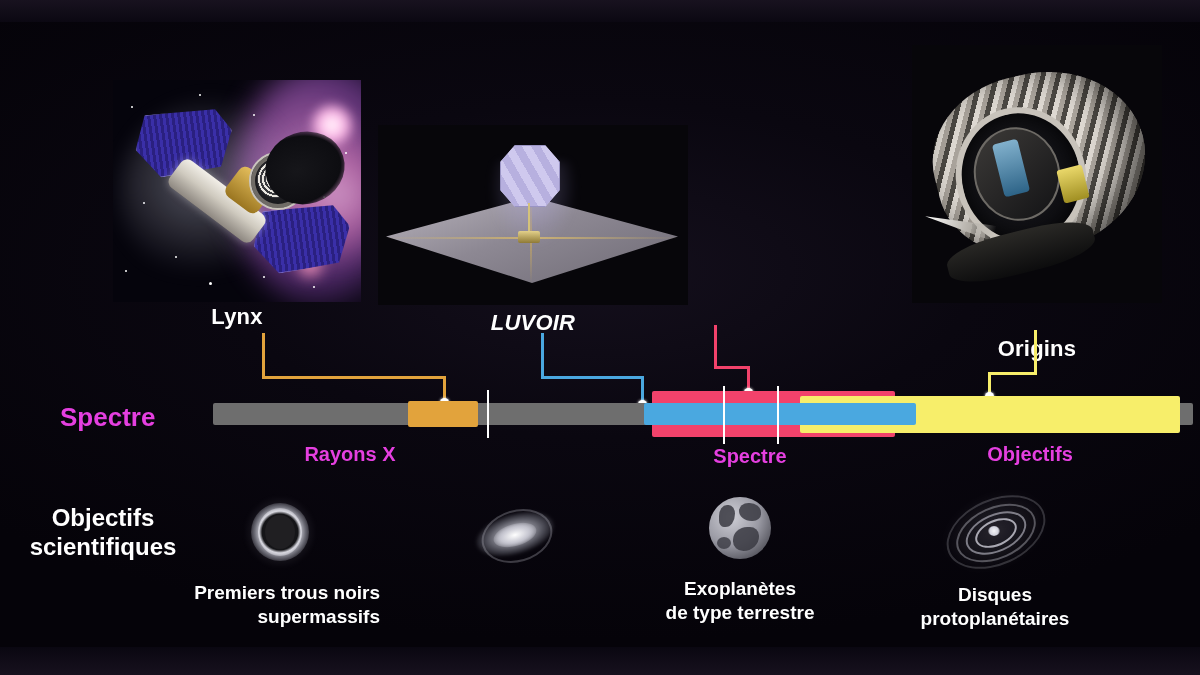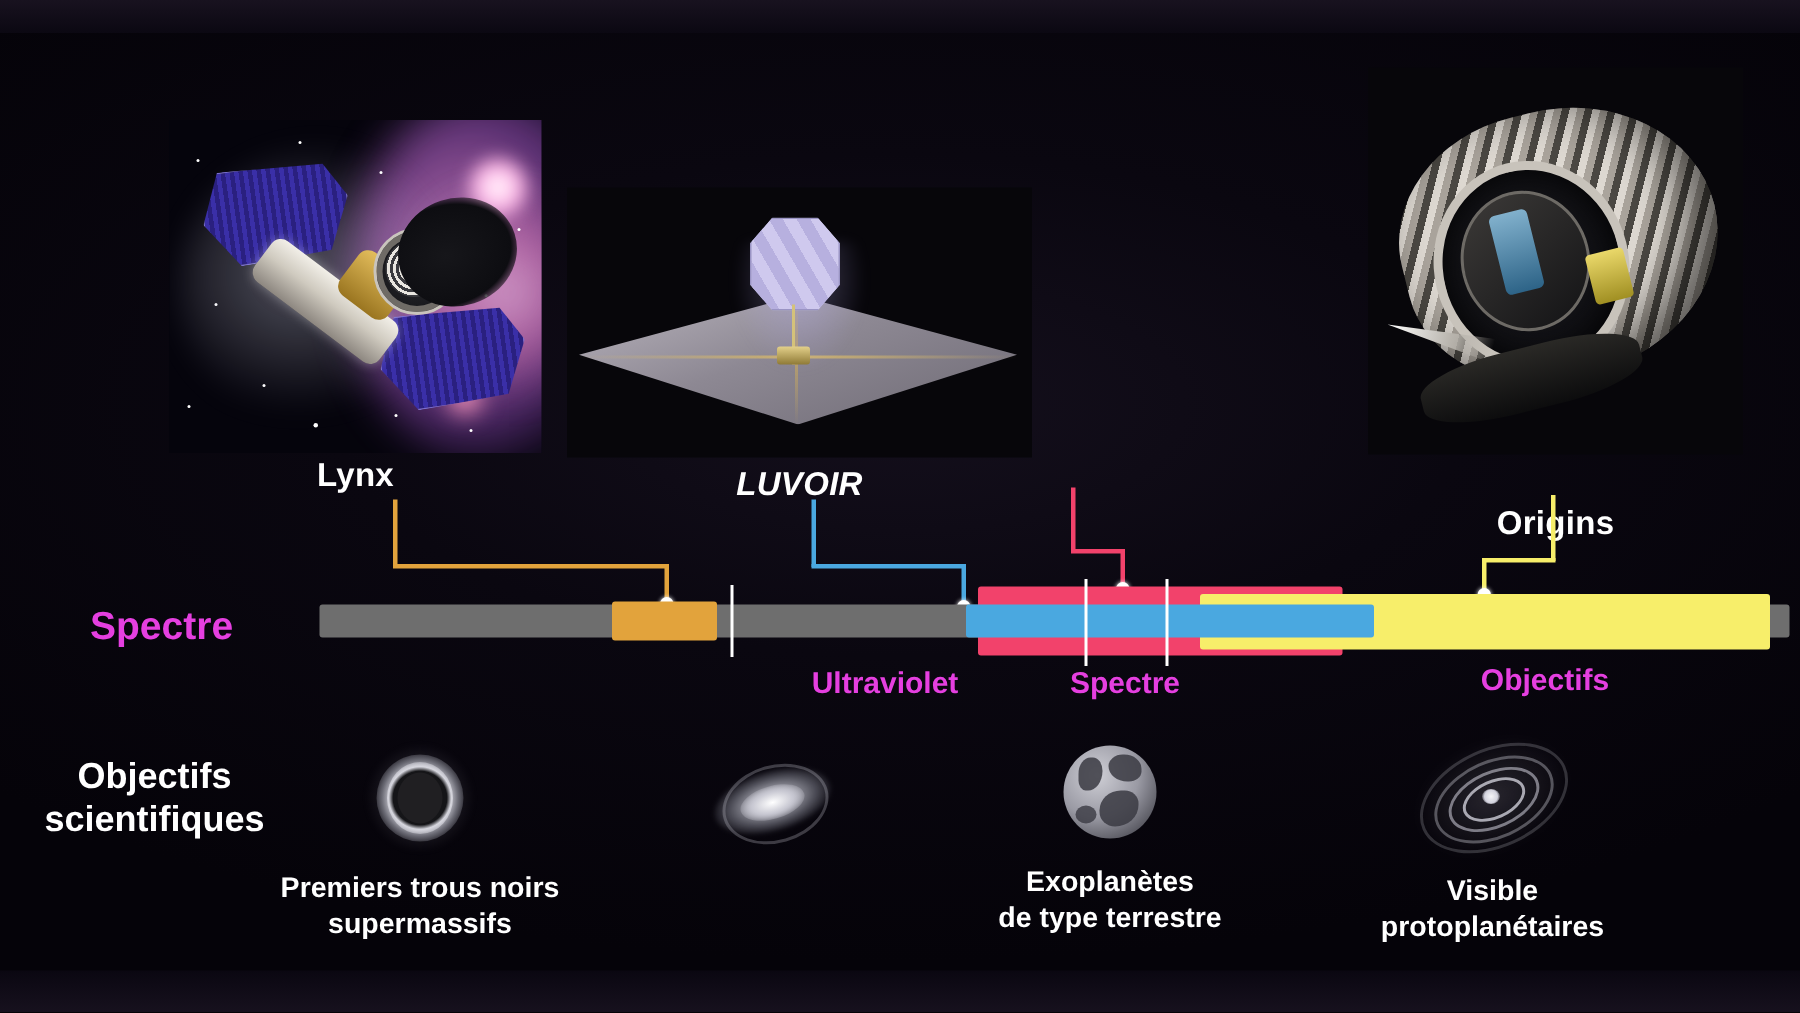--- a/index.html
+++ b/index.html
@@ -240,28 +240,28 @@
 
     <div class="seg" style="left:800px;top:8px;width:380px;height:37px;background:#f7ee6a;"></div>
 
     <div class="seg" style="left:644px;top:15px;width:272px;height:22px;background:#4aa8e0;"></div>
 
     <div class="divider" style="left:487px;top:2px;height:48px;"></div>
     <div class="divider" style="left:723px;top:-2px;height:58px;"></div>
     <div class="divider" style="left:777px;top:-2px;height:58px;"></div>
   </div>
 
-  <div class="region-label" style="left:490px;top:445px;width:200px;font-size:20px;">Ultraviolet</div>
+  <div class="region-label" style="left:240px;top:443px;width:220px;font-size:20px;">Rayons X</div>
   <div class="region-label" style="left:690px;top:445px;width:120px;font-size:20px;">Spectre</div>
   <div class="region-label" style="left:880px;top:443px;width:300px;font-size:20px;">Objectifs</div>
 
   <div id="obj-title" style="left:8px;top:503px;width:190px;font-size:24px;white-space:pre-line;">Objectifs
 scientifiques</div>
 
-  <div class="obj" style="left:180px;top:495px;width:200px;">
+  <div class="obj" style="left:180px;top:495px;width:200px;text-align:right;">
     <div class="obj-ico" style="width:74px;height:74px;">
       <div class="bh-ring" style="left:0;top:0;width:74px;height:74px;
            background:radial-gradient(circle,rgba(190,190,200,.30) 0%,rgba(60,60,70,0) 70%);
            filter:blur(2px);"></div>
       <div class="bh-ring" style="left:8px;top:8px;width:58px;height:58px;
            background:radial-gradient(circle,#0f0f12 44%,#b9b9c2 50%,#6a6a74 62%,rgba(40,40,48,0) 78%);"></div>
       <div class="bh-ring" style="left:15px;top:13px;width:44px;height:48px;
            background:radial-gradient(circle,#151518 55%,#d6d6de 64%,rgba(90,90,100,0) 82%);"></div>
       <div class="bh-ring" style="left:22px;top:20px;width:30px;height:34px;
            background:#201f22;"></div>
@@ -312,17 +312,17 @@
            transform:rotate(-24deg);border-width:2px;border-color:rgba(225,225,235,.52);"></div>
       <div class="disc-ring" style="left:34px;top:27px;width:40px;height:22px;
            transform:rotate(-24deg);border-width:2px;border-color:rgba(235,235,245,.7);"></div>
       <div style="position:absolute;left:48px;top:33px;width:12px;height:10px;border-radius:50%;
            background:radial-gradient(circle,#ffffff,#d6d6e0 55%,rgba(160,160,175,0) 85%);"></div>
       <div style="position:absolute;left:2px;top:2px;width:106px;height:72px;border-radius:50%;
            transform:rotate(-24deg);
            background:radial-gradient(ellipse at 50% 50%,rgba(190,190,205,.18) 0%,rgba(60,60,75,0) 72%);
            filter:blur(3px);"></div>
     </div>
-    <div class="obj-cap" style="margin-top:14px;font-size:19px;">Visible
+    <div class="obj-cap" style="margin-top:14px;font-size:19px;">Disques
 protoplanétaires</div>
   </div>
 
 </div>
 
 </body></html>

